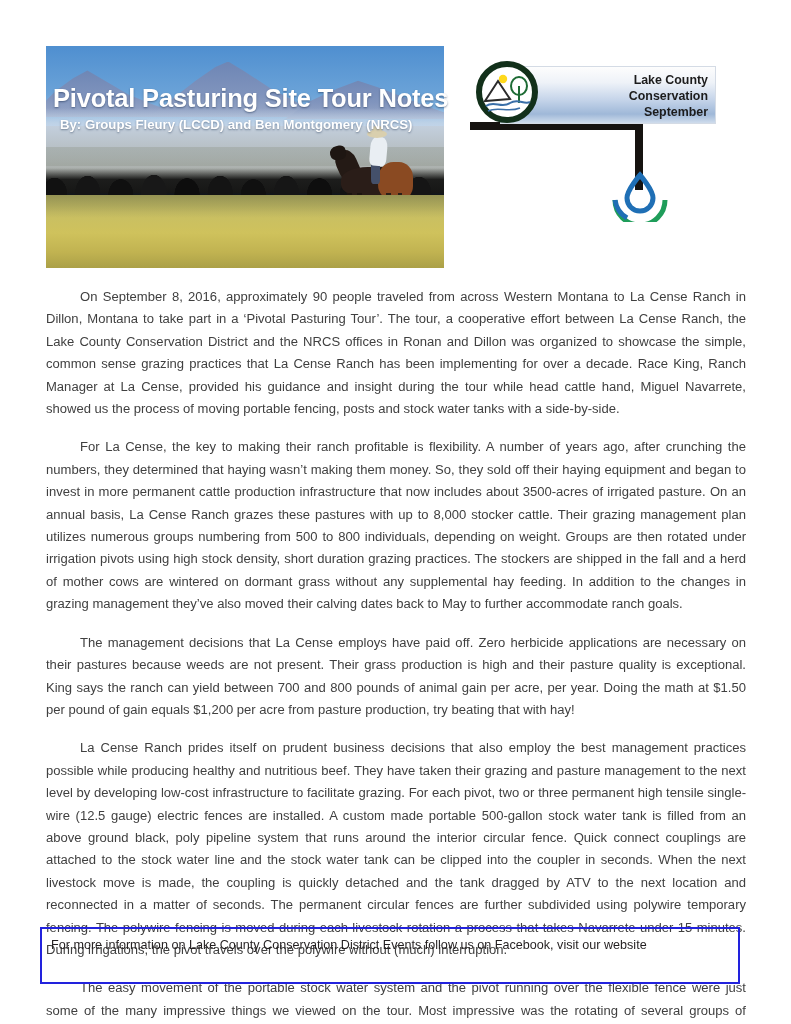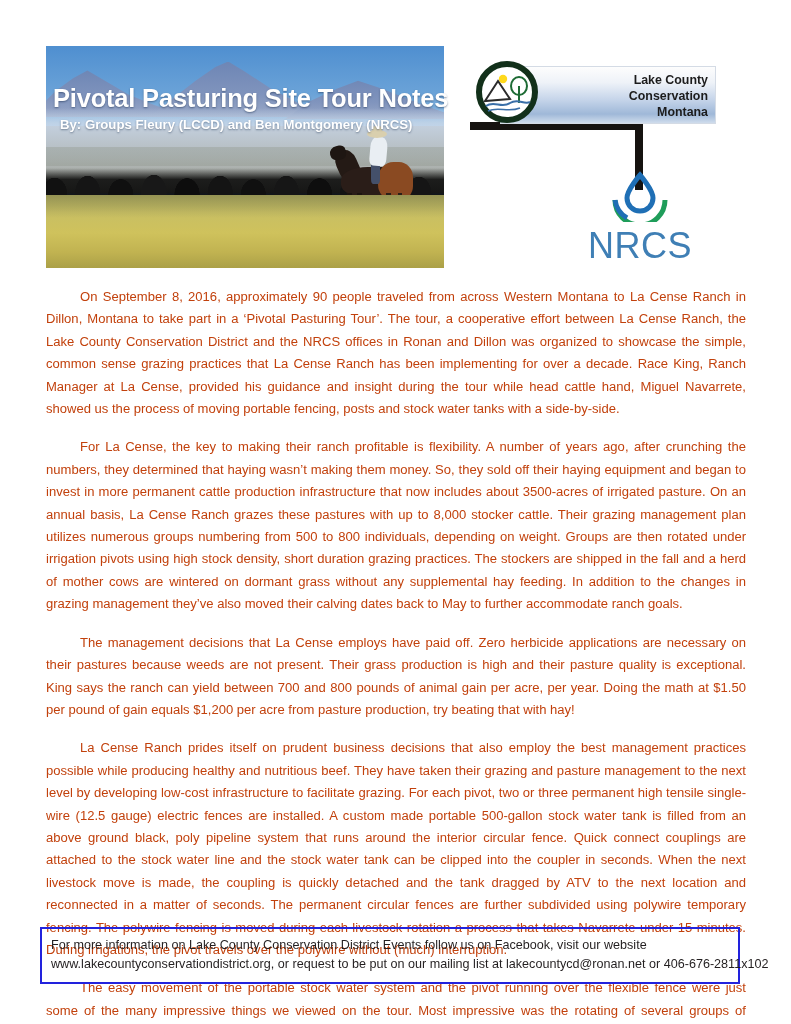--- a/index.html
+++ b/index.html
@@ -185,21 +185,21 @@
     position: absolute;
     left: 46px; top: 286px;
     width: 700px;
   }
   p.para {
     margin: 0 0 16px 0;
     font-size: 13.05px;
     line-height: 22.4px;
     text-align: justify;
     text-indent: 34px;
-    color: #c2410c;
+    color: #404040;
     hyphens: manual;
   }
 
   
   .footer {
     position: absolute;
     left: 40px; top: 927px;
     width: 700px; height: 57px;
     border: 2px solid #2222dd;
     padding: 7px 9px 0 9px;
@@ -244,49 +244,47 @@
   <div class="title">Pivotal Pasturing Site Tour Notes</div>
   <div class="byline">By: Groups Fleury (LCCD) and Ben Montgomery (NRCS)</div>
 
   <div class="bracket-h"></div>
   <div class="bracket-v"></div>
 
   <div class="lccd-plaque"></div>
   <div class="lccd-text">
     <div>Lake County</div>
     <div>Conservation</div>
-    <div>Montana</div>
+    <div>September</div>
   </div>
 
   <div class="lccd-emblem">
     <svg width="62" height="62" viewBox="0 0 62 62">
       <circle cx="31" cy="31" r="28" fill="#ffffff" stroke="#12301a" stroke-width="6"></circle>
       <circle cx="27" cy="18" r="4.2" fill="#ffd91c"></circle>
       <path d="M9 40 L22 20 L34 38 Z" fill="none" stroke="#2b2b2b" stroke-width="2"></path>
       <ellipse cx="43" cy="25" rx="8" ry="9" fill="none" stroke="#1d6b34" stroke-width="2"></ellipse>
       <path d="M43 25 L43 42" stroke="#1d6b34" stroke-width="2"></path>
       <path d="M10 45 C18 39, 26 48, 34 42 C42 37, 48 44, 54 41" fill="none" stroke="#3a6fa8" stroke-width="2"></path>
       <path d="M12 50 C22 45, 32 52, 44 47" fill="none" stroke="#3a6fa8" stroke-width="1.6"></path>
     </svg>
   </div>
 
   <div class="nrcs">
     <svg class="nrcs-mark" viewBox="0 0 130 52">
       <path d="M65 5 C65 5, 52 20, 52 28 A13 13 0 0 0 78 28 C78 20, 65 5, 65 5 Z" fill="none" stroke="#1f6fb5" stroke-width="5"></path>
       <path d="M40 30 A25 25 0 0 0 90 30" fill="none" stroke="#1f9d5a" stroke-width="5"></path>
       <path d="M40 30 A25 25 0 0 0 52 48" fill="none" stroke="#1f6fb5" stroke-width="5"></path>
     </svg>
-    <div class="nrcs-word">NRCS</div>
   </div>
 </div>
 
 <div class="article">
   <p class="para">On September 8, 2016, approximately 90 people traveled from across Western Montana to La Cense Ranch in Dillon, Montana to take part in a ‘Pivotal Pasturing Tour’.  The tour, a cooperative effort between La Cense Ranch, the Lake County Conservation District and the NRCS offices in Ronan and Dillon was organized to showcase the simple, common sense grazing practices that La Cense Ranch has been implementing for over a decade. Race King, Ranch Manager at La Cense, provided his guidance and insight during the tour while head cattle hand, Miguel Navarrete, showed us the process of moving portable fencing, posts and stock water tanks with a side-by-side.</p>
   <p class="para">For La Cense, the key to making their ranch profitable is flexibility. A number of years ago, after crunching the numbers, they determined that haying wasn’t making them money. So, they sold off their haying equipment and began to invest in more permanent cattle production infrastructure that now includes about 3500-acres of irrigated pasture. On an annual basis, La Cense Ranch grazes these pastures with up to 8,000 stocker cattle. Their grazing management plan utilizes numerous groups numbering from 500 to 800 individuals, depending on weight. Groups are then rotated under irrigation pivots using high stock density, short duration grazing practices.  The stockers are shipped in the fall and a herd of mother cows are wintered on dormant grass without any supplemental hay feeding.  In addition to the changes in grazing management they’ve also moved their calving dates back to May to further accommodate ranch goals.</p>
   <p class="para">The management decisions that La Cense employs have paid off.  Zero herbicide applications are necessary on their pastures because weeds are not present.  Their grass production is high and their pasture quality is exceptional. King says the ranch can yield between 700 and 800 pounds of animal gain per acre, per year.  Doing the math at $1.50 per pound of gain equals $1,200 per acre from pasture production, try beating that with hay!</p>
   <p class="para">La Cense Ranch prides itself on prudent business decisions that also employ the best management practices possible while producing healthy and nutritious beef. They have taken their grazing and pasture management to the next level by developing low-cost infrastructure to facilitate grazing. For each pivot, two or three permanent high tensile single-wire (12.5 gauge) electric fences are installed.  A custom made portable 500-gallon stock water tank is filled from an above ground black, poly pipeline system that runs around the interior circular fence.  Quick connect couplings are attached to the stock water line and the stock water tank can be clipped into the coupler in seconds.  When the next livestock move is made, the coupling is quickly detached and the tank dragged by ATV to the next location and reconnected in a matter of seconds.  The permanent circular fences are further subdivided using polywire temporary fencing. The polywire fencing is moved during each livestock rotation a process that takes Navarrete under 15 minutes.  During irrigations, the pivot travels over the polywire without (much) interruption.</p>
   <p class="para">The easy movement of the portable stock water system and the pivot running over the flexible fence were just some of the many impressive things we viewed on the tour. Most impressive was the rotating of several groups of livestock while the crowd watched.  After moving one group (setting and removing the temporary fence), Navarrete returned to the crowd. Total time elapsed-six minutes. Six minutes to rotate 600 cattle! And he said he was taking his time so we could see what he was doing. Navarrete rotates ten groups that size every morning and, from what we saw, you’ll never hear him say It’s too hard to move cows.</p>
 </div>
 
 <div class="footer" style="border-color: rgb(34, 34, 221);">
   <div class="footer-line">For more information on Lake County Conservation District Events follow us on Facebook, visit our website</div>
-  <div class="footer-line">www.lakecountyconservationdistrict.org, or request to be put on our mailing list at lakecountycd@ronan.net or 406-676-2811x102</div>
 </div>
 
 </body></html>

